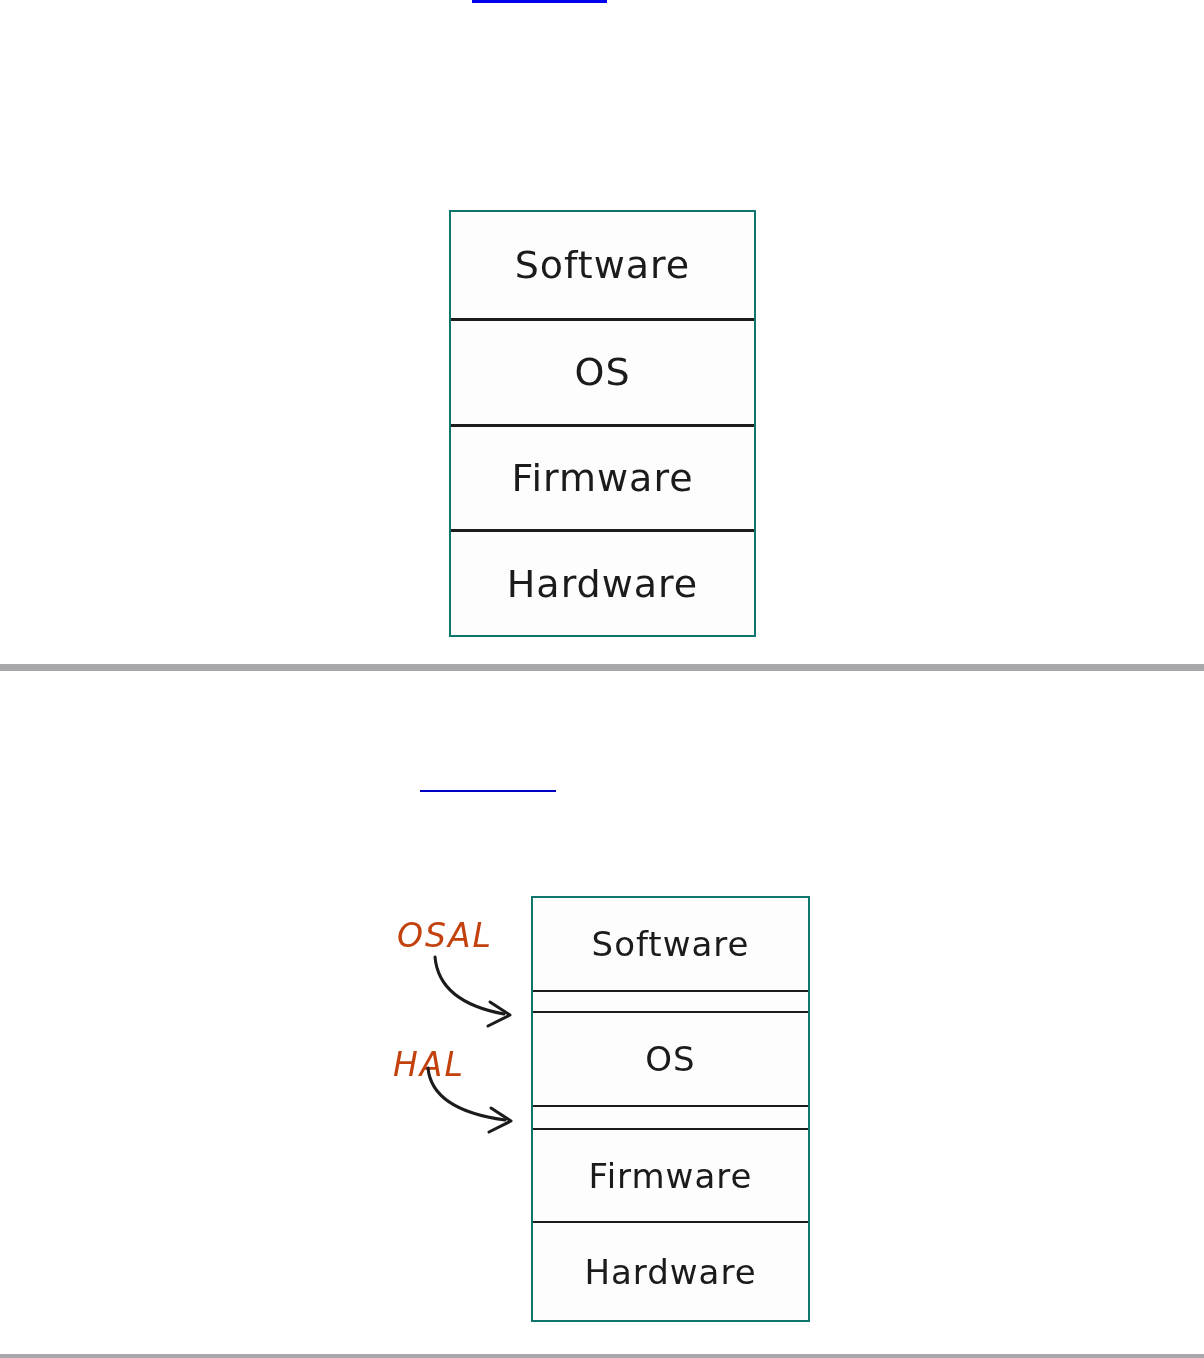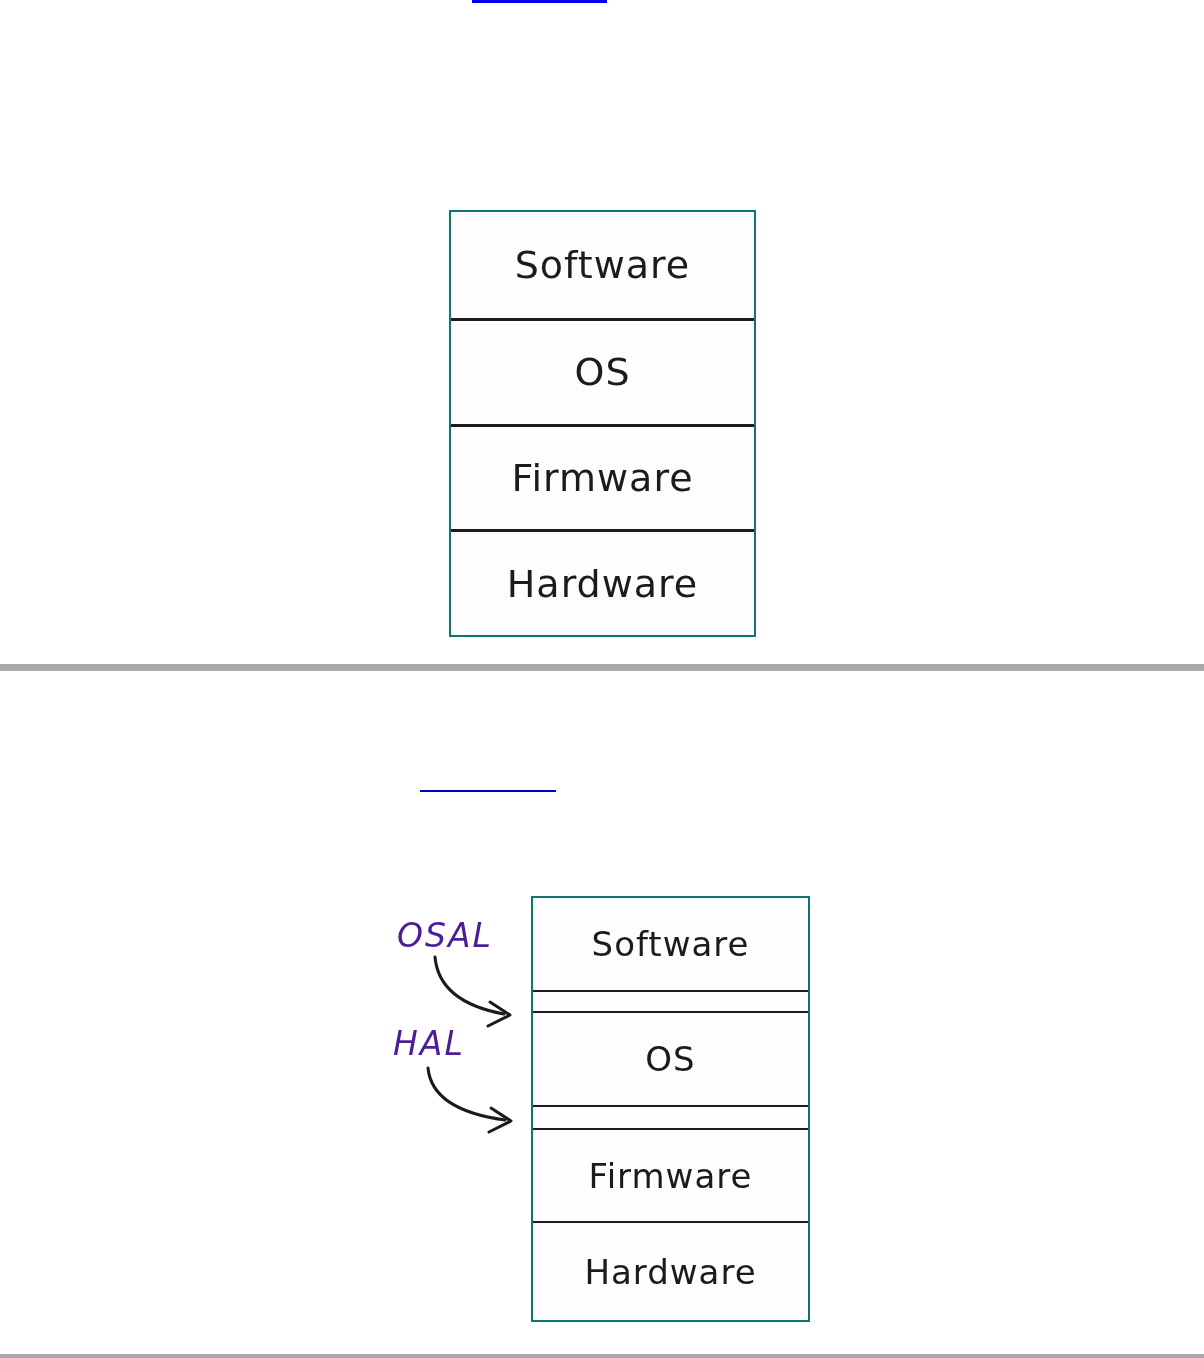--- a/index.html
+++ b/index.html
@@ -45,27 +45,27 @@
   }
   .stack.d1 .layer { font-size: 38px; }
   .stack.d2 .layer { font-size: 34px; }
   .stack.d1 .layer + .layer { border-top: 3px solid #1c1c1c; }
   .stack.d2 .layer + .layer { border-top: 2px solid #1c1c1c; }
   .layer.thin { background: #fdfdfd; }
 
   
   .anno-label {
     position: absolute;
-    color: #4c1d95;
+    color: #c2410c;
     font-size: 33px;
     font-style: italic;
     letter-spacing: 2px;
   }
   .anno-label.osal { left: 397px; top: 916px; }
-  .anno-label.hal  { left: 393px; top: 1024px; }
+  .anno-label.hal  { left: 393px; top: 1045px; }
 
   
   .arrows { position: absolute; left: 380px; top: 880px; width: 160px; height: 290px; }
   .arrows path, .arrows polyline {
     fill: none;
     stroke: #1b1b1b;
     stroke-width: 3;
     stroke-linecap: round;
     stroke-linejoin: round;
   }

